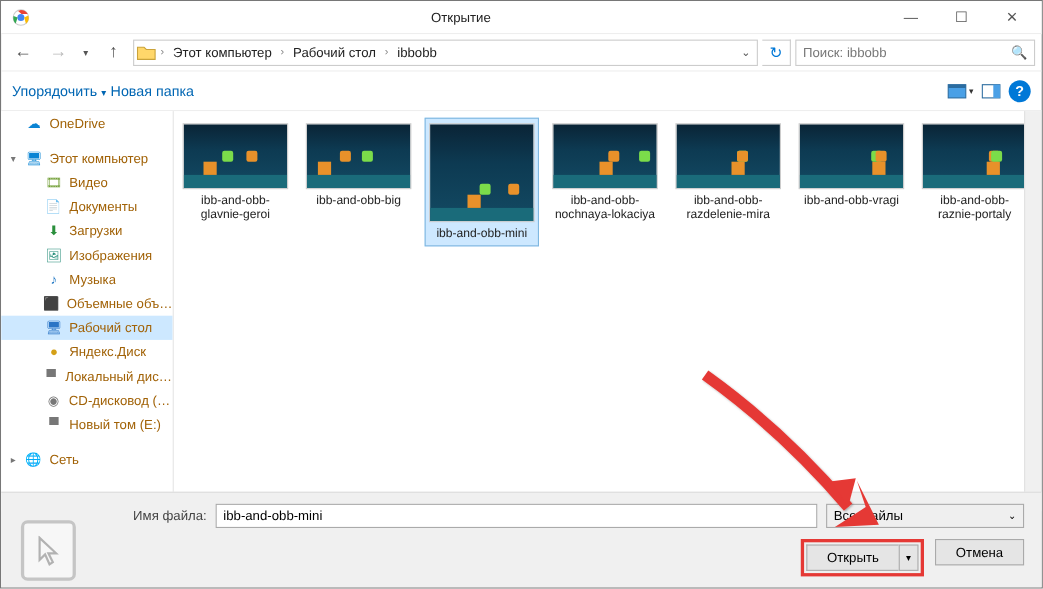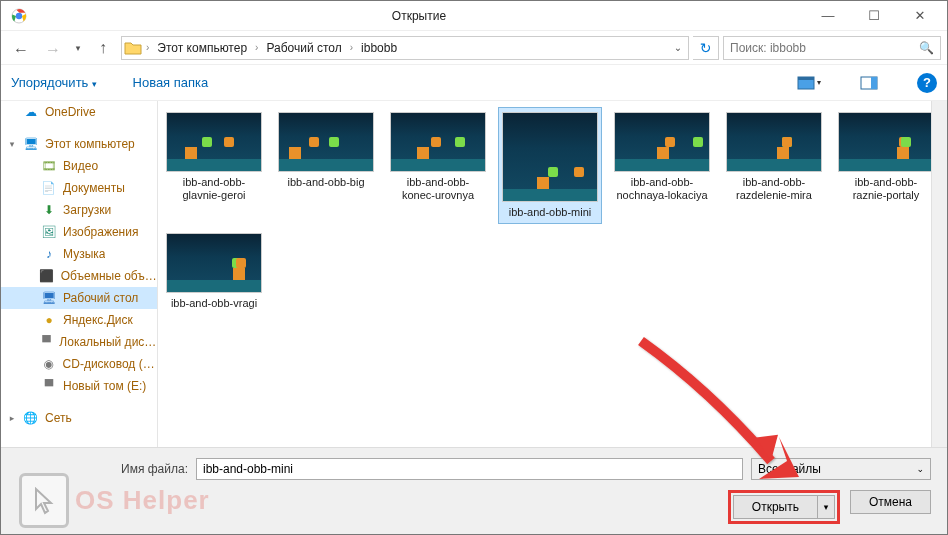--- a/index.html
+++ b/index.html
@@ -15,21 +15,21 @@
 .mini-arrow { width: 14px; color: #555; font-size: 9px; display:flex; align-items:center; justify-content:center;}
 .path-box { flex: 1; height: 24px; border: 1px solid #ccc; display: flex; align-items: center; padding: 0 2px; gap: 2px; font-size: 12px; color:#222; }
 .path-box .folder-icon { width: 18px; height: 18px; }
 .path-seg { padding: 0 4px; }
 .path-sep { color: #888; font-size: 10px; padding: 0 2px;}
 .path-tail { flex: 1; }
 .drop-toggle { width: 16px; text-align: center; color: #555; font-size: 10px;}
 .refresh-btn { width: 26px; height: 24px; border: 1px solid #ccc; border-left: none; display:flex; align-items:center; justify-content:center; color:#0078d7; font-size:14px;}
 .search-box { width: 218px; height: 24px; border: 1px solid #ccc; display:flex; align-items:center; padding:0 6px; font-size:12px; color:#777; gap:6px; }
 .search-box .search-icon { color:#888; font-size:12px;}
-.toolbar { height: 36px; display: flex; align-items: center; padding: 0 10px; gap: 36px; font-size: 13px; color:#0066b3; border-bottom:1px solid #eee; }
+.toolbar { height: 36px; display: flex; align-items: center; padding: 0 10px; gap: 4px; font-size: 13px; color:#0066b3; border-bottom:1px solid #eee; }
 .toolbar .spacer { flex:1; }
 .toolbar-icon { width: 24px; height: 24px; display:flex; align-items:center; justify-content:center; color:#333; font-size:14px; gap:2px;}
 .help-icon { width:20px; height:20px; border-radius:50%; background:#0078d7; color:#fff; display:flex; align-items:center; justify-content:center; font-size:13px; font-weight:bold;}
 .main-area { display:flex; height: 364px; }
 .sidebar { width: 157px; border-right:1px solid #e5e5e5; overflow:hidden; font-size:12px; background:#fff; }
 .tree-item { height:22px; display:flex; align-items:center; padding-left:16px; gap:6px; cursor:default; }
 .tree-item.root { padding-left: 6px; }
 .tree-item.selected { background:#cde8ff; }
 .tree-item .tw { width:10px; font-size:9px; color:#777; text-align:center;}
 .tree-item .ic { width:16px; height:16px; display:flex; align-items:center; justify-content:center; font-size:12px; }
@@ -217,29 +217,20 @@
       </div>
       <div class="file-item">
         <div class="thumb">
           <div class="ground"></div>
           <div class="block" style="left:10px;bottom:12px;"></div>
           <div class="blob1" style="left:30px;bottom:24px;background:#e8912a"></div>
           <div class="blob1" style="left:50px;bottom:24px;background:#7bdc4a"></div>
         </div>
         <div class="file-label">ibb-and-obb-big</div>
       </div>
-      <div class="file-item">
-        <div class="thumb">
-          <div class="ground"></div>
-          <div class="block" style="left:26px;bottom:12px;"></div>
-          <div class="blob1" style="left:40px;bottom:24px;background:#e8912a"></div>
-          <div class="blob1" style="left:64px;bottom:24px;background:#7bdc4a"></div>
-        </div>
-        <div class="file-label">ibb-and-obb-konec-urovnya</div>
-      </div>
       <div class="file-item selected">
         <div class="thumb big">
           <div class="ground"></div>
           <div class="block" style="left:34px;bottom:12px;"></div>
           <div class="blob1" style="left:45px;bottom:24px;background:#7bdc4a"></div>
           <div class="blob1" style="left:71px;bottom:24px;background:#e8912a"></div>
         </div>
         <div class="file-label">ibb-and-obb-mini</div>
       </div>
       <div class="file-item">
@@ -256,34 +247,34 @@
           <div class="ground"></div>
           <div class="block" style="left:50px;bottom:12px;"></div>
           <div class="blob1" style="left:55px;bottom:24px;background:#7bdc4a"></div>
           <div class="blob1" style="left:55px;bottom:24px;background:#e8912a"></div>
         </div>
         <div class="file-label">ibb-and-obb-razdelenie-mira</div>
       </div>
       <div class="file-item">
         <div class="thumb">
           <div class="ground"></div>
+          <div class="block" style="left:66px;bottom:12px;"></div>
+          <div class="blob1" style="left:65px;bottom:24px;background:#7bdc4a"></div>
+          <div class="blob1" style="left:69px;bottom:24px;background:#e8912a"></div>
+        </div>
+        <div class="file-label">ibb-and-obb-vragi</div>
+      </div>
+      <div class="file-item">
+        <div class="thumb">
+          <div class="ground"></div>
           <div class="block" style="left:58px;bottom:12px;"></div>
           <div class="blob1" style="left:60px;bottom:24px;background:#e8912a"></div>
           <div class="blob1" style="left:62px;bottom:24px;background:#7bdc4a"></div>
         </div>
         <div class="file-label">ibb-and-obb-raznie-portaly</div>
-      </div>
-      <div class="file-item">
-        <div class="thumb">
-          <div class="ground"></div>
-          <div class="block" style="left:66px;bottom:12px;"></div>
-          <div class="blob1" style="left:65px;bottom:24px;background:#7bdc4a"></div>
-          <div class="blob1" style="left:69px;bottom:24px;background:#e8912a"></div>
-        </div>
-        <div class="file-label">ibb-and-obb-vragi</div>
       </div>
       <div class="scrollbar-v"></div>
   </div>
 </div>
 
 <div class="bottom-bar">
   <div class="filename-row">
     <span class="filename-label">Имя файла:</span>
     <input class="filename-input" value="ibb-and-obb-mini" style="">
     <div class="filter-combo">
@@ -297,21 +288,20 @@
       <div class="split-arrow">▾</div>
     </div>
     <div class="dlg-btn">Отмена</div>
   </div>
 
   <div class="watermark-cursor">
     <svg width="22" height="28" viewBox="0 0 22 28">
         <path d="M3 2 L3 22 L8 17 L12 26 L15 24 L11 16 L18 16 Z" fill="none" stroke="#999" stroke-width="2"></path>
       </svg>
   </div>
-  <div class="watermark-text">OS Helper</div>
 </div>
 
 <svg class="anno-arrow" style="left:620px; top:330px; width:200px; height:170px;">
   <defs>
       <filter id="ds">
         <feDropShadow dx="1" dy="1" stdDeviation="1" flood-opacity="0.3"></feDropShadow>
       </filter>
     </defs>
   <path d="M20 10 Q 90 60 150 130" stroke="#e53935" stroke-width="10" fill="none" filter="url(#ds)"></path>
   <path d="M150 130 L125 118 L142 104 Z" fill="#e53935" transform="rotate(32 150 130)"></path>

